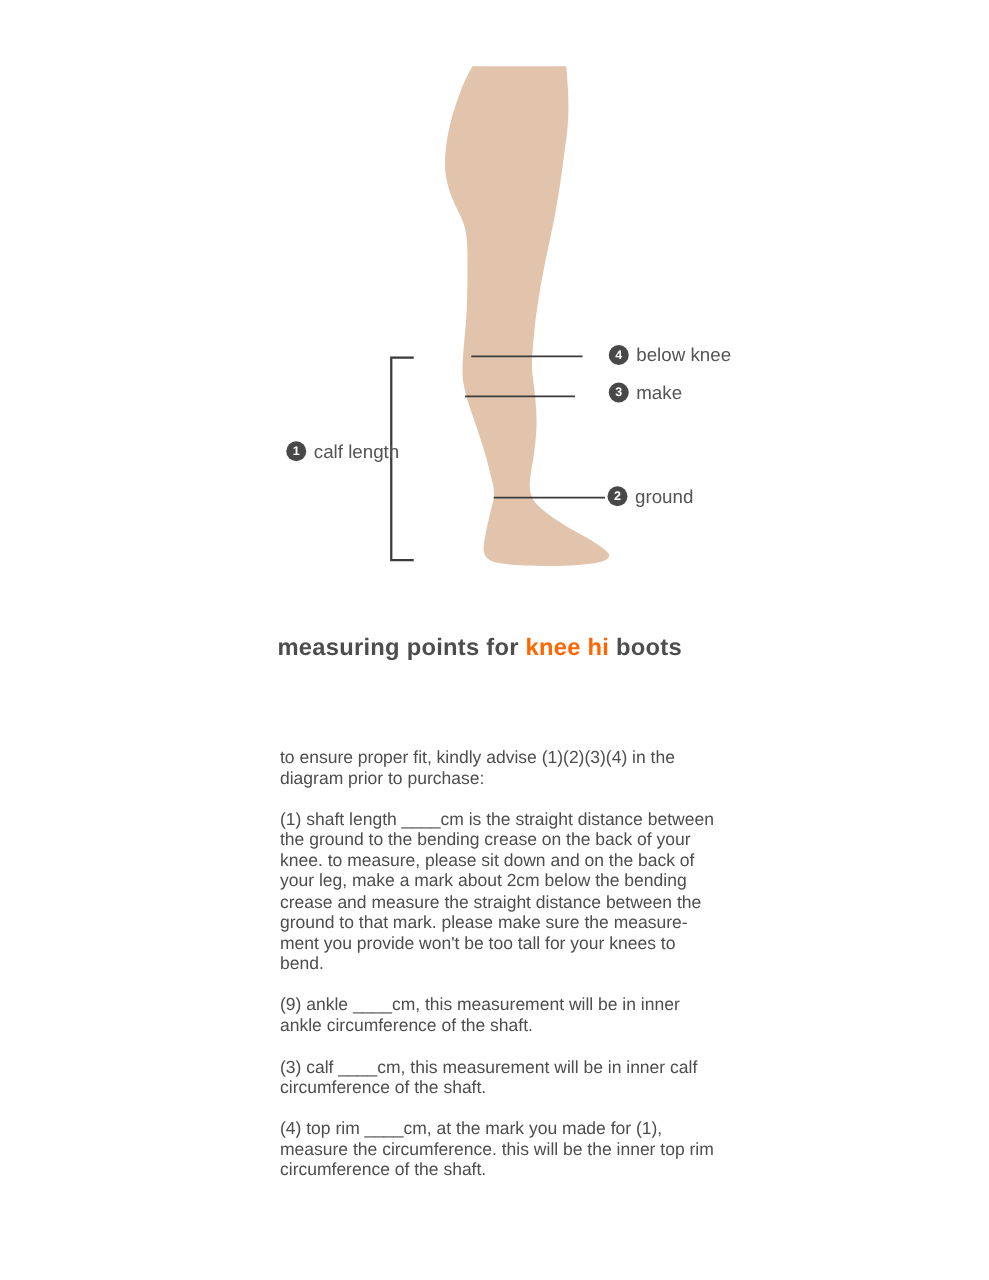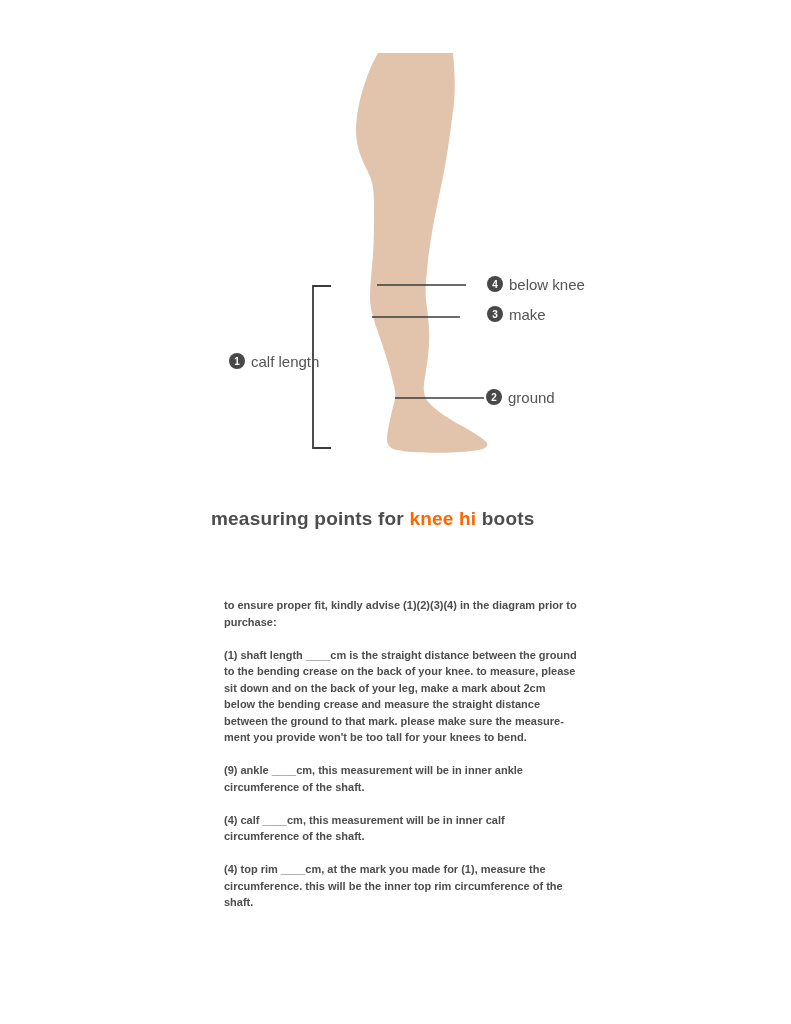--- a/index.html
+++ b/index.html
@@ -43,40 +43,39 @@
     color: var(--label_text, #545454);
     margin-left: 6px;
     white-space: nowrap;
   }
   .marker-1 { left: 229px; top: 353px; }
   .marker-2 { left: 486px; top: 389px; }
   .marker-3 { left: 487px; top: 306px; }
   .marker-4 { left: 487px; top: 276px; }
   .title {
     position: absolute;
-    left: 211px;
+    left: 222px;
     top: 507px;
     margin: 0;
     font-size: 19px;
     line-height: 24px;
     font-weight: 700;
     letter-spacing: 0.2px;
     color: var(--title_text, #4d4d4d);
     white-space: nowrap;
   }
   .title .accent { color: var(--accent, #ff6600); }
   .body-text {
     position: absolute;
     left: 224px;
     top: 597px;
     width: 354px;
-    font-size: 11px;
+    font-size: 14px;
     line-height: 16.5px;
     color: var(--body_text, #4d4d4d);
-    font-weight: bold;
   }
   .body-text p { margin: 0 0 16.5px 0; }
 </style>
 </head>
 <body>
 
 <div class="page">
 
   <svg class="diagram-svg" width="420" height="440" viewBox="180 40 420 440">
     <path class="leg-shape" d="M 378 53
@@ -130,17 +129,17 @@
   </div>
 
   <h1 class="title">
     <span>measuring points for </span><span class="accent">knee hi</span><span> boots</span>
   </h1>
 
   <div class="body-text">
     <p>to ensure proper fit, kindly advise (1)(2)(3)(4) in the diagram prior to purchase:</p>
     <p>(1) shaft length ____cm is the straight distance between the ground to the bending crease on the back of your knee. to measure, please sit down and on the back of your leg, make a mark about 2cm below the bending crease and measure the straight distance between the ground to that mark. please make sure the measure-ment you provide won't be too tall for your knees to bend.</p>
     <p>(9) ankle ____cm, this measurement will be in inner ankle circumference of the shaft.</p>
-    <p>(4) calf ____cm, this measurement will be in inner calf circumference of the shaft.</p>
+    <p>(3) calf ____cm, this measurement will be in inner calf circumference of the shaft.</p>
     <p>(4) top rim ____cm, at the mark you made for (1), measure the circumference. this will be the inner top rim circumference of the shaft.</p>
   </div>
 
 </div>
 
 </body></html>

